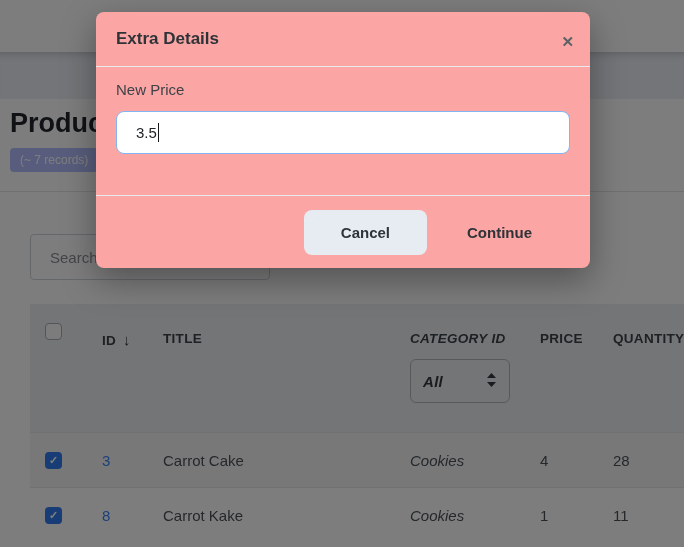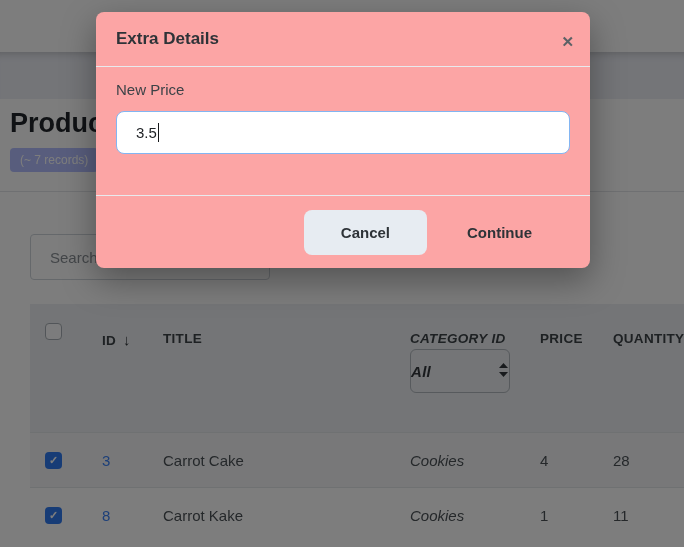--- a/index.html
+++ b/index.html
@@ -33,23 +33,23 @@
   .col-id    { width:66px;  padding-left:6px; }
   .col-title { width:246px; padding-left:1px; }
   .col-cat   { width:130px; padding-left:2px;font-style:italic; }
   .col-price { width:72px;  padding-left:2px; }
   .col-qty   { width:120px; padding-left:3px; }
   .sort-arrow { font-weight:bold; font-size:15px; margin-left:7px; color:#33383d; }
   .checkbox { width:17px; height:17px; border-radius:4px; }
   .thead .checkbox { margin-top:-8px; background:#fdfdfe; border:1px solid #a8aeb5; }
   .checkbox.checked { background:#2f7af0; display:flex; align-items:center; justify-content:center;
                       color:#fff; font-size:11px; font-weight:bold; }
-  .filter-select { margin-top:3px; width:100px; height:44px; border:1px solid #b2b8be;
+  .filter-select { margin-top:13px; width:100px; height:44px; border:1px solid #b2b8be;
                    border-radius:6px; display:flex; align-items:center; justify-content:space-between;
-                   padding:0 0; font-size:15px; font-weight:bold; color:#33383d; }
+                   padding:0 12px; font-size:15px; font-weight:bold; color:#33383d; }
   .id-link { color:#3b82f6; text-decoration:none; }
 
   
   .backdrop { position:absolute; inset:0; background:rgba(0,0,0,0.51); z-index:10; }
   .modal { position:absolute; left:96px; top:12px; width:494px; height:256px; z-index:20;
            background:#fca5a5; border-radius:8px; box-shadow:0 12px 34px rgba(0,0,0,0.35); }
   .modal-header { height:55px; border-bottom:1px solid #e8eaee; display:flex; align-items:center;
                   padding:0 20px; }
   .modal-title { font-size:17px; font-weight:bold; color:#2e3338; }
   .modal-close { position:absolute; right:12px; top:18px; font-size:15px; font-weight:bold;

